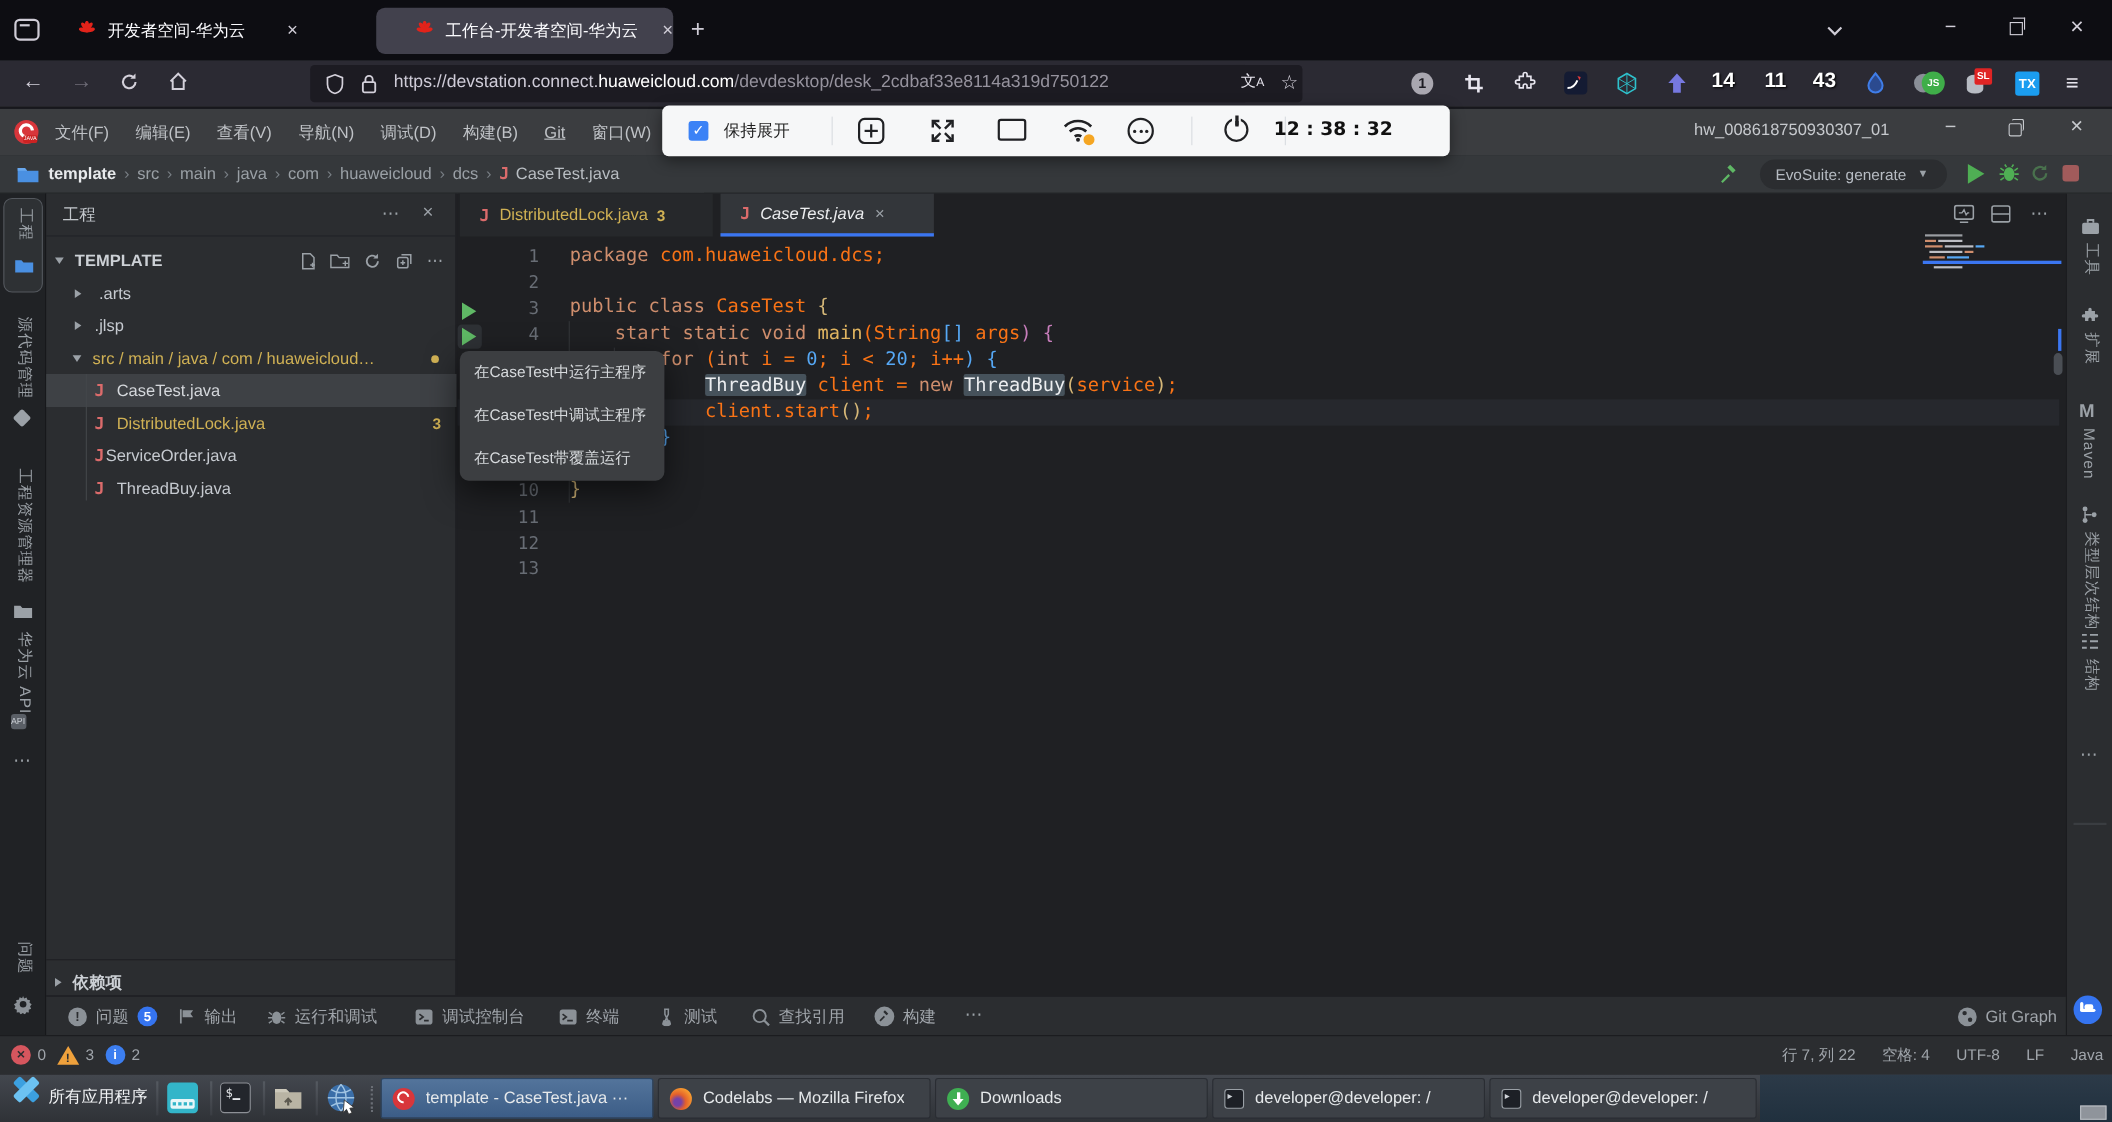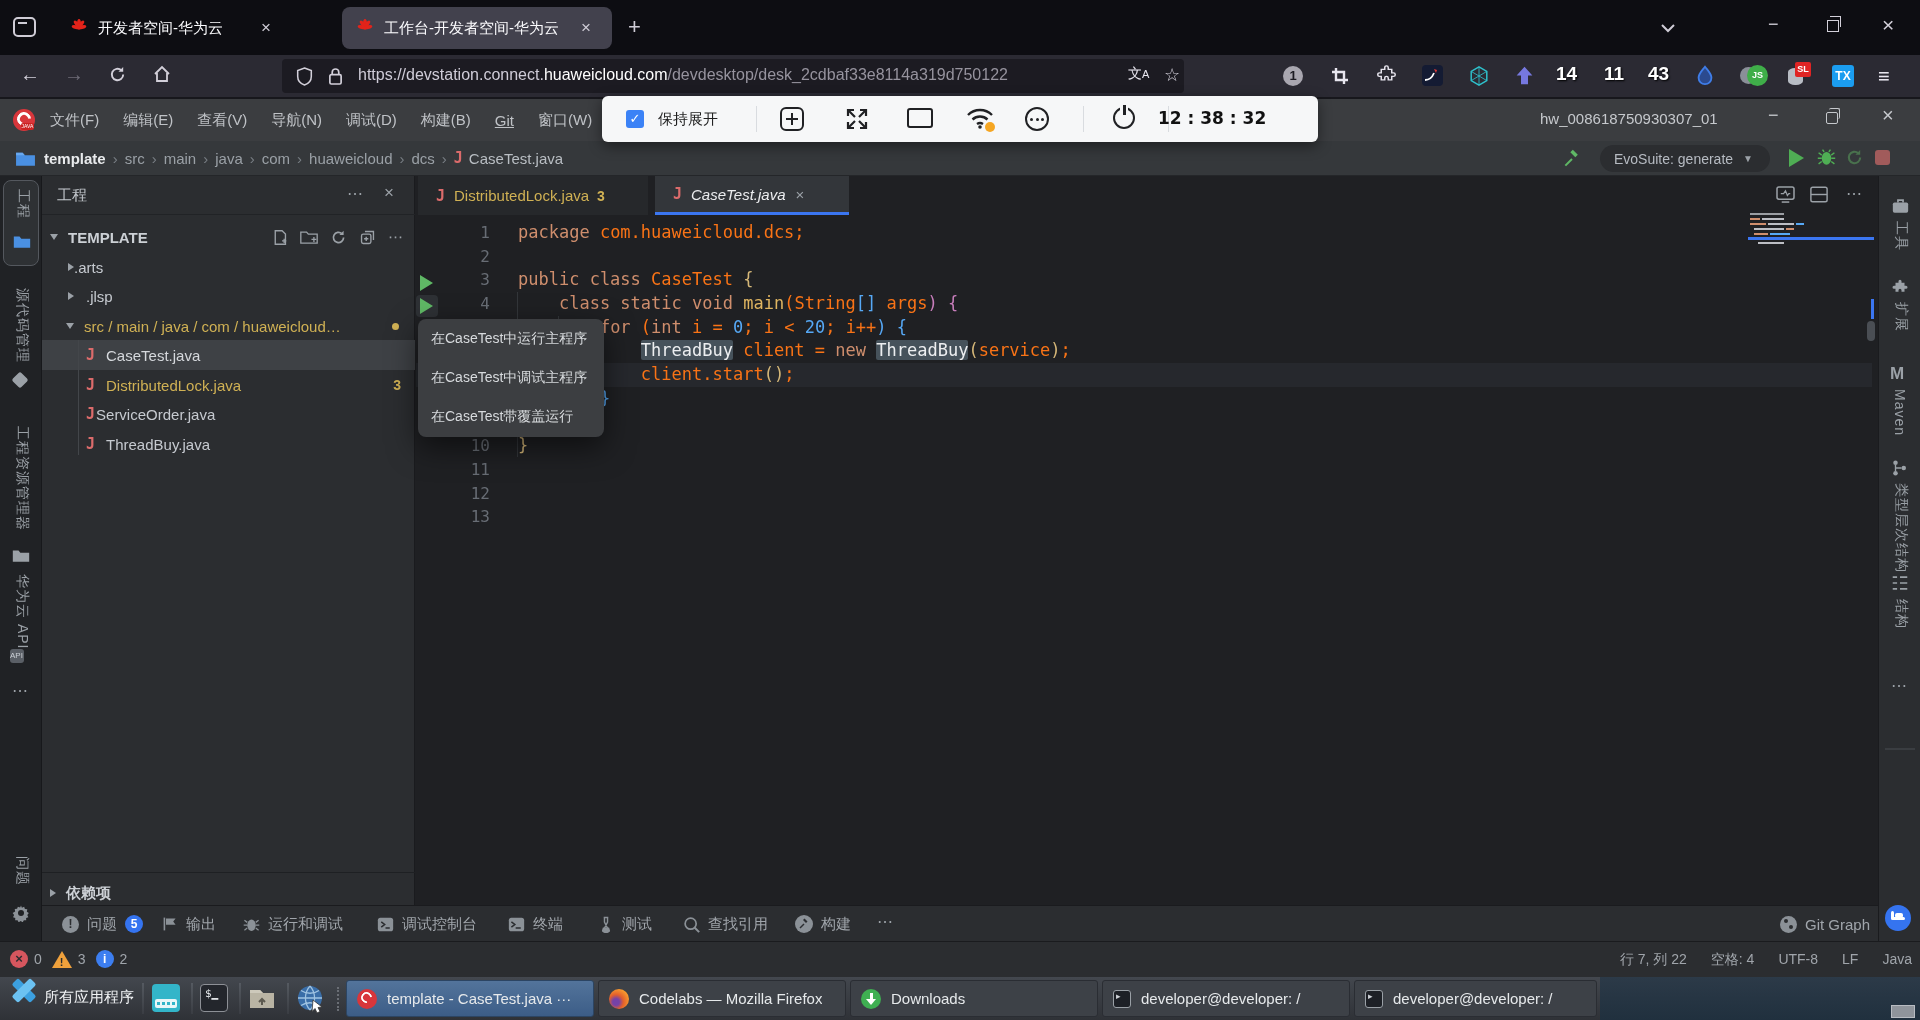--- a/index.html
+++ b/index.html
@@ -45,21 +45,21 @@
             <ellipse cx="12" cy="6" rx="2.6" ry="6" transform="rotate(40 12 10)"></ellipse>
             <ellipse cx="12" cy="6" rx="2.6" ry="6" transform="rotate(-40 12 10)"></ellipse>
             <ellipse cx="12" cy="8" rx="2.6" ry="6" transform="rotate(75 12 12)"></ellipse>
             <ellipse cx="12" cy="8" rx="2.6" ry="6" transform="rotate(-75 12 12)"></ellipse>
           </g>
       </svg>
       <span style="color:#fbfbfe;font-size:15px;margin-left:10px;white-space:nowrap;">开发者空间-华为云</span>
       <span style="color:#cfccd6;font-size:17px;margin-left:38px;">×</span>
     </div>
 
-    <div class="abs" style="left:342px;top:7px;width:270px;height:42px;background:#42414d;border-radius:8px;display:flex;align-items:center;">
+    <div class="abs" style="left:342px;top:7px;width:270px;height:42px;background:#42414d;border-radius:8px;display:flex;align-items:center;justify-content:flex-end;">
       <svg width="18" height="18" viewBox="0 0 24 24" style="margin-left:14px;">
         <g fill="#e2231a">
             <ellipse cx="12" cy="6" rx="2.6" ry="6"></ellipse>
             <ellipse cx="12" cy="6" rx="2.6" ry="6" transform="rotate(40 12 10)"></ellipse>
             <ellipse cx="12" cy="6" rx="2.6" ry="6" transform="rotate(-40 12 10)"></ellipse>
             <ellipse cx="12" cy="8" rx="2.6" ry="6" transform="rotate(75 12 12)"></ellipse>
             <ellipse cx="12" cy="8" rx="2.6" ry="6" transform="rotate(-75 12 12)"></ellipse>
           </g>
       </svg>
       <span style="color:#fbfbfe;font-size:15px;margin-left:10px;white-space:nowrap;">工作台-开发者空间-华为云</span>
@@ -257,21 +257,21 @@
       </svg>
     <svg style="margin-left:12px;" width="17" height="17" viewBox="0 0 20 20">
         <rect x="3" y="6" width="11" height="11" rx="2" stroke="#9ba1a7" stroke-width="1.6" fill="none"></rect>
         <path d="M7 3h10v10" stroke="#9ba1a7" stroke-width="1.6" fill="none"></path>
         <path d="M6 11.5h5M8.5 9v5" stroke="#9ba1a7" stroke-width="1.6"></path>
       </svg>
     <span class="icongray" style="margin-left:12px;margin-right:12px;font-size:15px;">⋯</span>
   </div>
   <div class="treerow" style="top:252px;">
     <span class="chev r" style="margin-left:26px;"></span>
-    <span style="margin-left:0;text-align:center;">.arts</span>
+    <span style="margin-left:16px;text-align:center;">.arts</span>
   </div>
   <div class="treerow" style="top:281px;">
     <span class="chev r" style="margin-left:26px;"></span>
     <span style="margin-left:12px;">.jlsp</span>
   </div>
   <div class="treerow" style="top:311px;">
     <span class="chev d" style="margin-left:24px;"></span>
     <span style="margin-left:10px;color:#d0b154;">src / main / java / com / huaweicloud…</span>
     <span style="margin-left:auto;margin-right:16px;width:7px;height:7px;border-radius:50%;background:#d0b154;"></span>
   </div>
@@ -343,21 +343,21 @@
     <div class="abs" style="left:0px;top:119px;width:22px;height:22px;background:#2e3135;border-radius:4px;"></div>
     <div class="abs" style="left:4px;top:122px;width:0;height:0;border-left:13px solid #5fb865;border-top:8px solid transparent;border-bottom:8px solid transparent;"></div>
 
     <div class="abs" style="left:101px;top:116px;width:1px;height:165px;background:#33363a;"></div>
     <div class="abs" style="left:142px;top:140px;width:1px;height:116px;background:#33363a;"></div>
 
     <div class="abs mono" style="left:102px;top:45px;color:#bcbec4;">
       <div class="codeline"><span class="tk-k">package</span><span class="tk-p"> com.huaweicloud.dcs;</span></div>
       <div class="codeline"></div>
       <div class="codeline"><span class="tk-k">public class</span><span class="tk-p"> CaseTest </span><span class="tk-y">{</span></div>
-      <div class="codeline"><span class="tk-p">    </span><span class="tk-k">class static void </span><span class="tk-m">main</span><span class="tk-p">(</span><span class="tk-p">String</span><span class="tk-b">[]</span><span class="tk-p"> args</span><span class="tk-pk">)</span><span class="tk-p"> </span><span class="tk-pk">{</span></div>
+      <div class="codeline"><span class="tk-p">    </span><span class="tk-k">start static void </span><span class="tk-m">main</span><span class="tk-p">(</span><span class="tk-p">String</span><span class="tk-b">[]</span><span class="tk-p"> args</span><span class="tk-pk">)</span><span class="tk-p"> </span><span class="tk-pk">{</span></div>
       <div class="codeline"><span class="tk-p">        </span><span class="tk-k">for</span><span class="tk-p"> (</span><span class="tk-k">int</span><span class="tk-p"> i = </span><span class="tk-n">0</span><span class="tk-p">; i &lt; </span><span class="tk-n">20</span><span class="tk-p">; i++</span><span class="tk-b">)</span><span class="tk-p"> </span><span class="tk-b">{</span></div>
       <div class="codeline"><span class="tk-p">            </span><span class="tk-hl">ThreadBuy</span><span class="tk-p"> client = </span><span class="tk-k">new</span><span class="tk-p"> </span><span class="tk-hl">ThreadBuy</span><span class="tk-y">(</span><span class="tk-p">service</span><span class="tk-y">)</span><span class="tk-p">;</span></div>
       <div class="codeline"><span class="tk-p">            client.start</span><span class="tk-y">()</span><span class="tk-p">;</span></div>
       <div class="codeline"><span class="tk-p">        </span><span class="tk-b">}</span></div>
       <div class="codeline"><span class="tk-p">    </span><span class="tk-pk">}</span></div>
       <div class="codeline"><span class="tk-y">}</span></div>
       <div class="codeline"></div>
       <div class="codeline"></div>
     </div>
 

